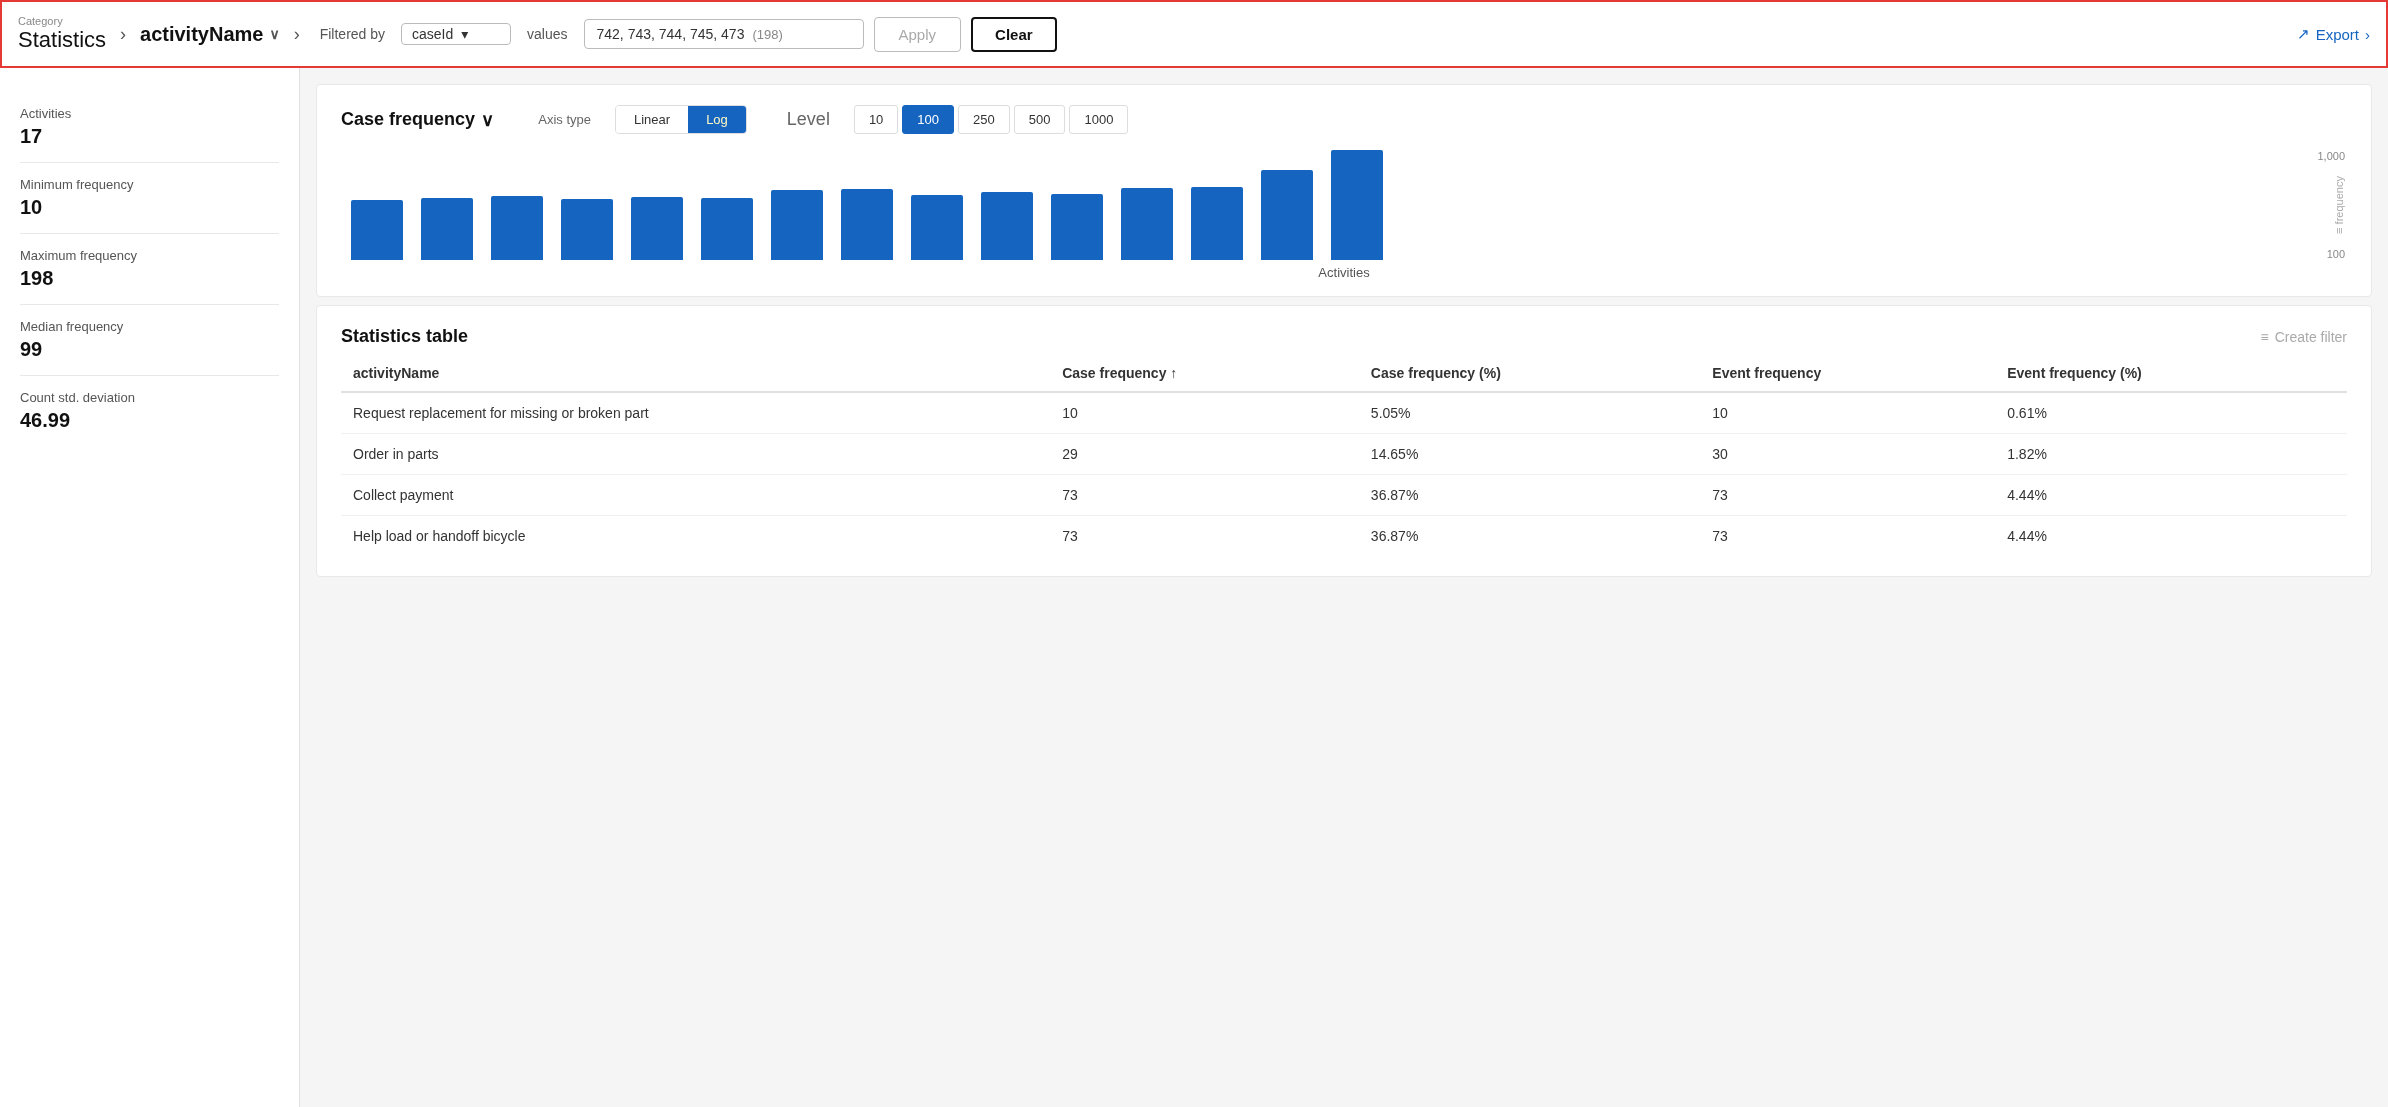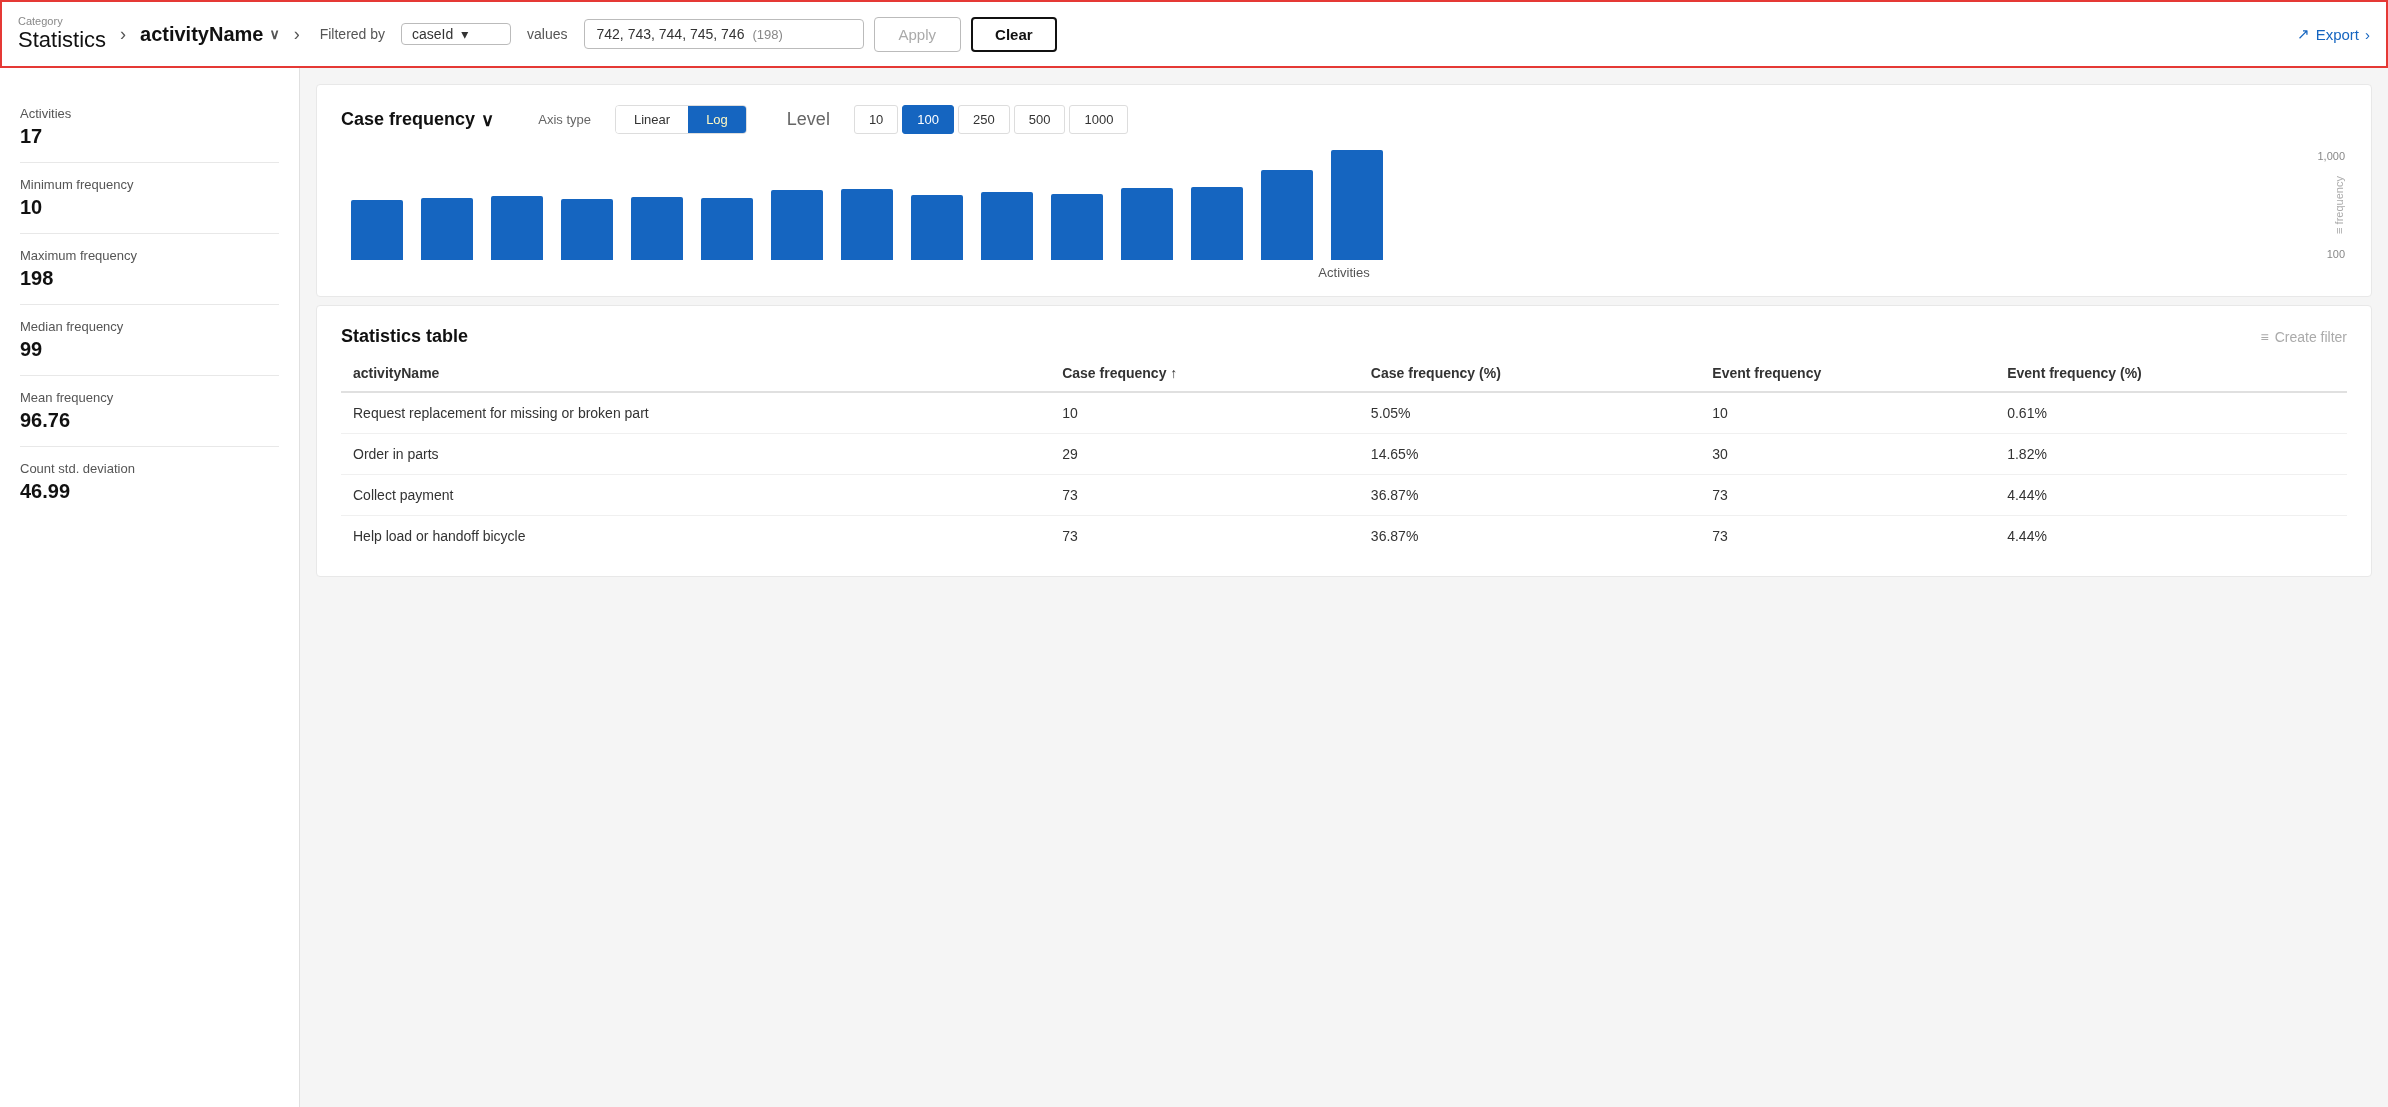--- a/index.html
+++ b/index.html
@@ -353,21 +353,21 @@
     <span class="chevron-down">∨</span>
   </button>
   <span class="breadcrumb-arrow">›</span>
   <span class="filtered-by-label">Filtered by</span>
   <div class="filter-dropdown">
     <span>caseId</span>
     <span>▾</span>
   </div>
   <span class="values-label">values</span>
   <div class="values-input-container">
-    <span>742, 743, 744, 745, 746</span>
+    <span>742, 743, 744, 745, 473</span>
     <span class="values-count">(198)</span>
   </div>
   <button class="apply-btn">Apply</button>
   <button class="clear-btn">Clear</button>
   <div class="header-spacer"></div>
   <button class="export-btn">
     <span>↗</span>
     <span>Export</span>
     <span>›</span>
   </button>
@@ -385,24 +385,20 @@
     <div class="stat-label">Minimum frequency</div>
     <div class="stat-value">10</div>
   </div>
         <div class="stat-item">
     <div class="stat-label">Maximum frequency</div>
     <div class="stat-value">198</div>
   </div>
         <div class="stat-item">
     <div class="stat-label">Median frequency</div>
     <div class="stat-value">99</div>
-  </div>
-        <div class="stat-item">
-    <div class="stat-label">Mean frequency</div>
-    <div class="stat-value">96.76</div>
   </div>
         <div class="stat-item">
     <div class="stat-label">Count std. deviation</div>
     <div class="stat-value">46.99</div>
   </div>
       </div>
     <div class="sidebar-resizer"></div>
   </div>
 
   <div class="content-area">

